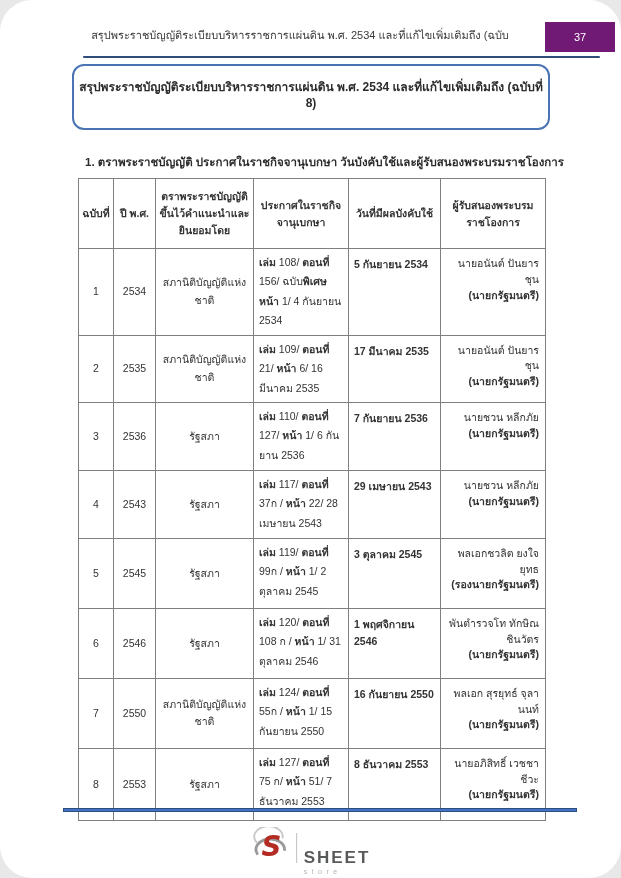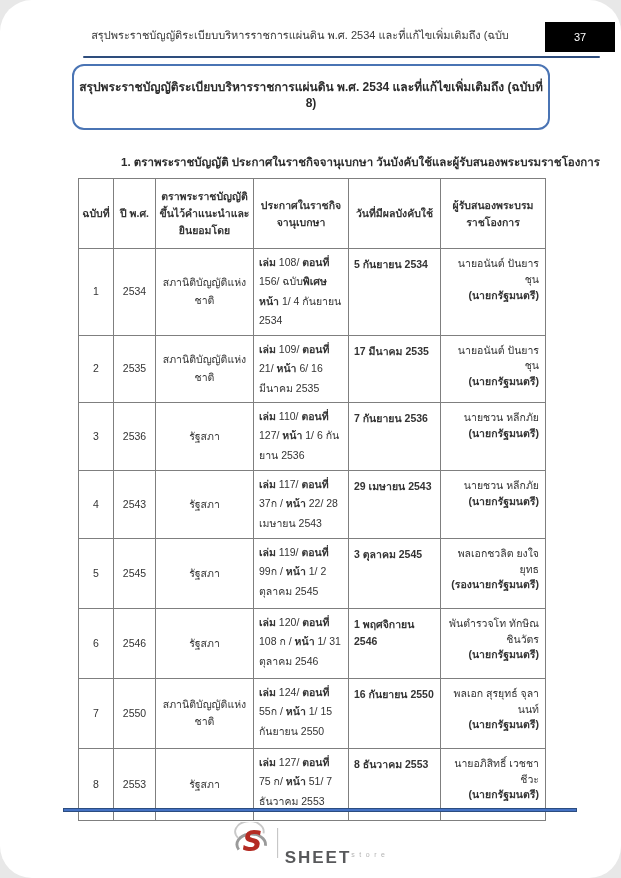--- a/index.html
+++ b/index.html
@@ -15,41 +15,41 @@
     border-radius: 32px;
   }
   
   .running-title {
     position: absolute; top: 26px; left: 0; width: 600px;
     text-align: center; font-size: 11px; color: #3a3a3a;
   }
   .page-number-badge {
     position: absolute; top: 22px; right: 6px;
     width: 70px; height: 30px;
-    background: #000000; color: #ffffff;
+    background: #701a75; color: #ffffff;
     font-size: 11px; text-align: center; line-height: 30px;
   }
   .header-rule {
     position: absolute; top: 56px; left: 83px;
     width: 517px; height: 2px;
     background: #2e4d7d; border-radius: 2px;
   }
   
   .title-box {
     position: absolute; top: 64px; left: 72px;
     width: 478px; height: 66px;
     border: 2px solid #4a74b4; border-radius: 12px;
     text-align: center; padding-top: 11px;
   }
   .title-box .line1 { font-size: 12px; font-weight: 700; color: #2b2b2b; }
   .title-box .line2 { font-size: 12px; font-weight: 700; color: #2b2b2b; margin-top: 9px; }
   
   .section-heading {
     position: absolute; top: 153px; left: 85px;
-    font-size: 11.5px; font-weight: 700; color: #2b2b2b; margin-left: 36px;
+    font-size: 11.5px; font-weight: 700; color: #2b2b2b;
   }
   
   table.summary {
     position: absolute; top: 178px; left: 78px;
     width: 467px; border-collapse: collapse; table-layout: fixed;
     font-size: 10.5px; color: #333333;
   }
   table.summary th, table.summary td {
     border: 1px solid #7f7f7f;
     overflow: hidden;
@@ -69,21 +69,21 @@
     position: absolute; top: 808px; left: 63px;
     width: 514px; height: 4px;
     background: #4472c4; border: 1px solid #2c4d80;
   }
   .logo {
     position: absolute; top: 820px; left: 50%;
     transform: translateX(-50%);
     display: flex; align-items: center; gap: 7px;
   }
   .logo-divider { width: 1px; height: 30px; background: #c0c0c0; }
-  .brand-block { display: flex; flex-direction: row; line-height: 1; margin-top: 29px; }
+  .brand-block { display: flex; flex-direction: column; line-height: 1; margin-top: 29px; }
   .brand-name { font-size: 17px; font-weight: 700; color: #58595b; letter-spacing: 2px; }
   .brand-sub { font-size: 7px; color: #b3b3b3; letter-spacing: 4.5px; margin-top: 2px; }
 </style>
 </head>
 <body>
 
 <div class="page">
 
   <div class="running-title">สรุปพระราชบัญญัติระเบียบบริหารราชการแผ่นดิน พ.ศ. 2534 และที่แก้ไขเพิ่มเติมถึง (ฉบับ</div>
   <div class="page-number-badge">37</div>

